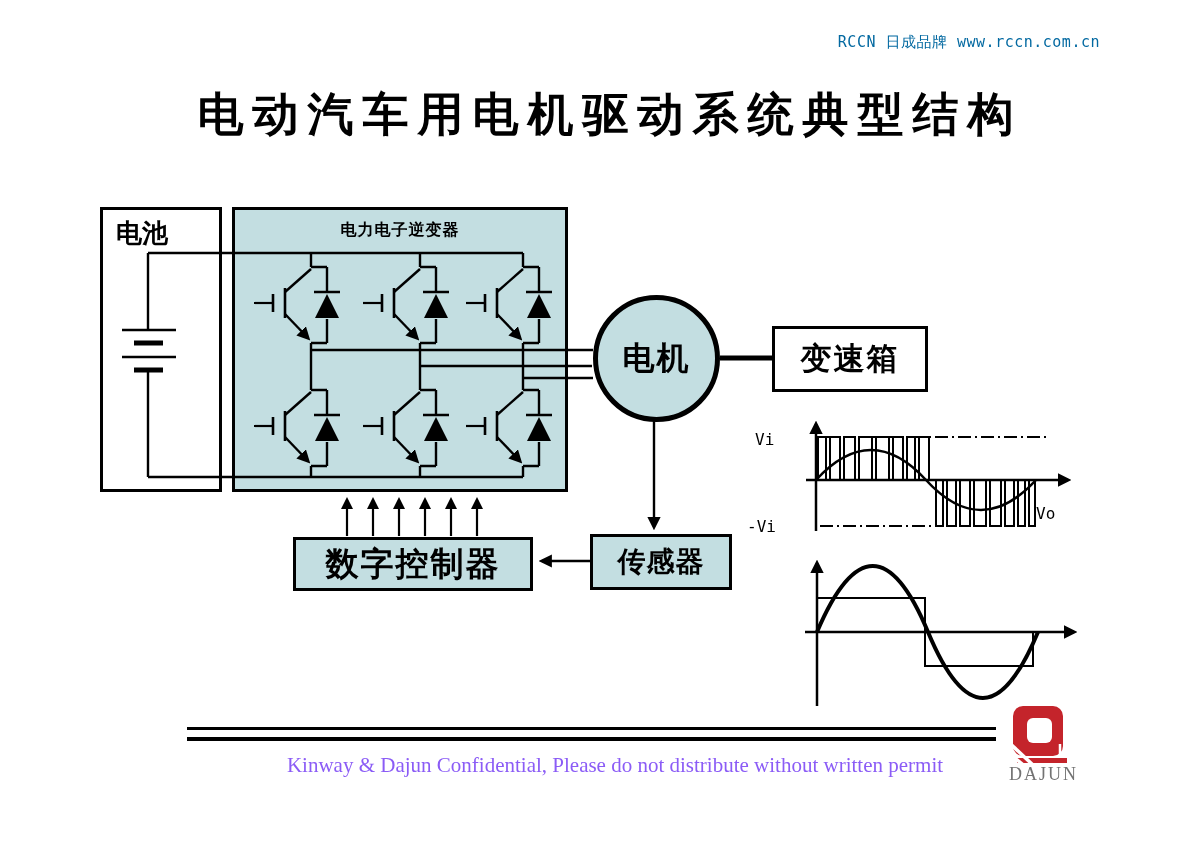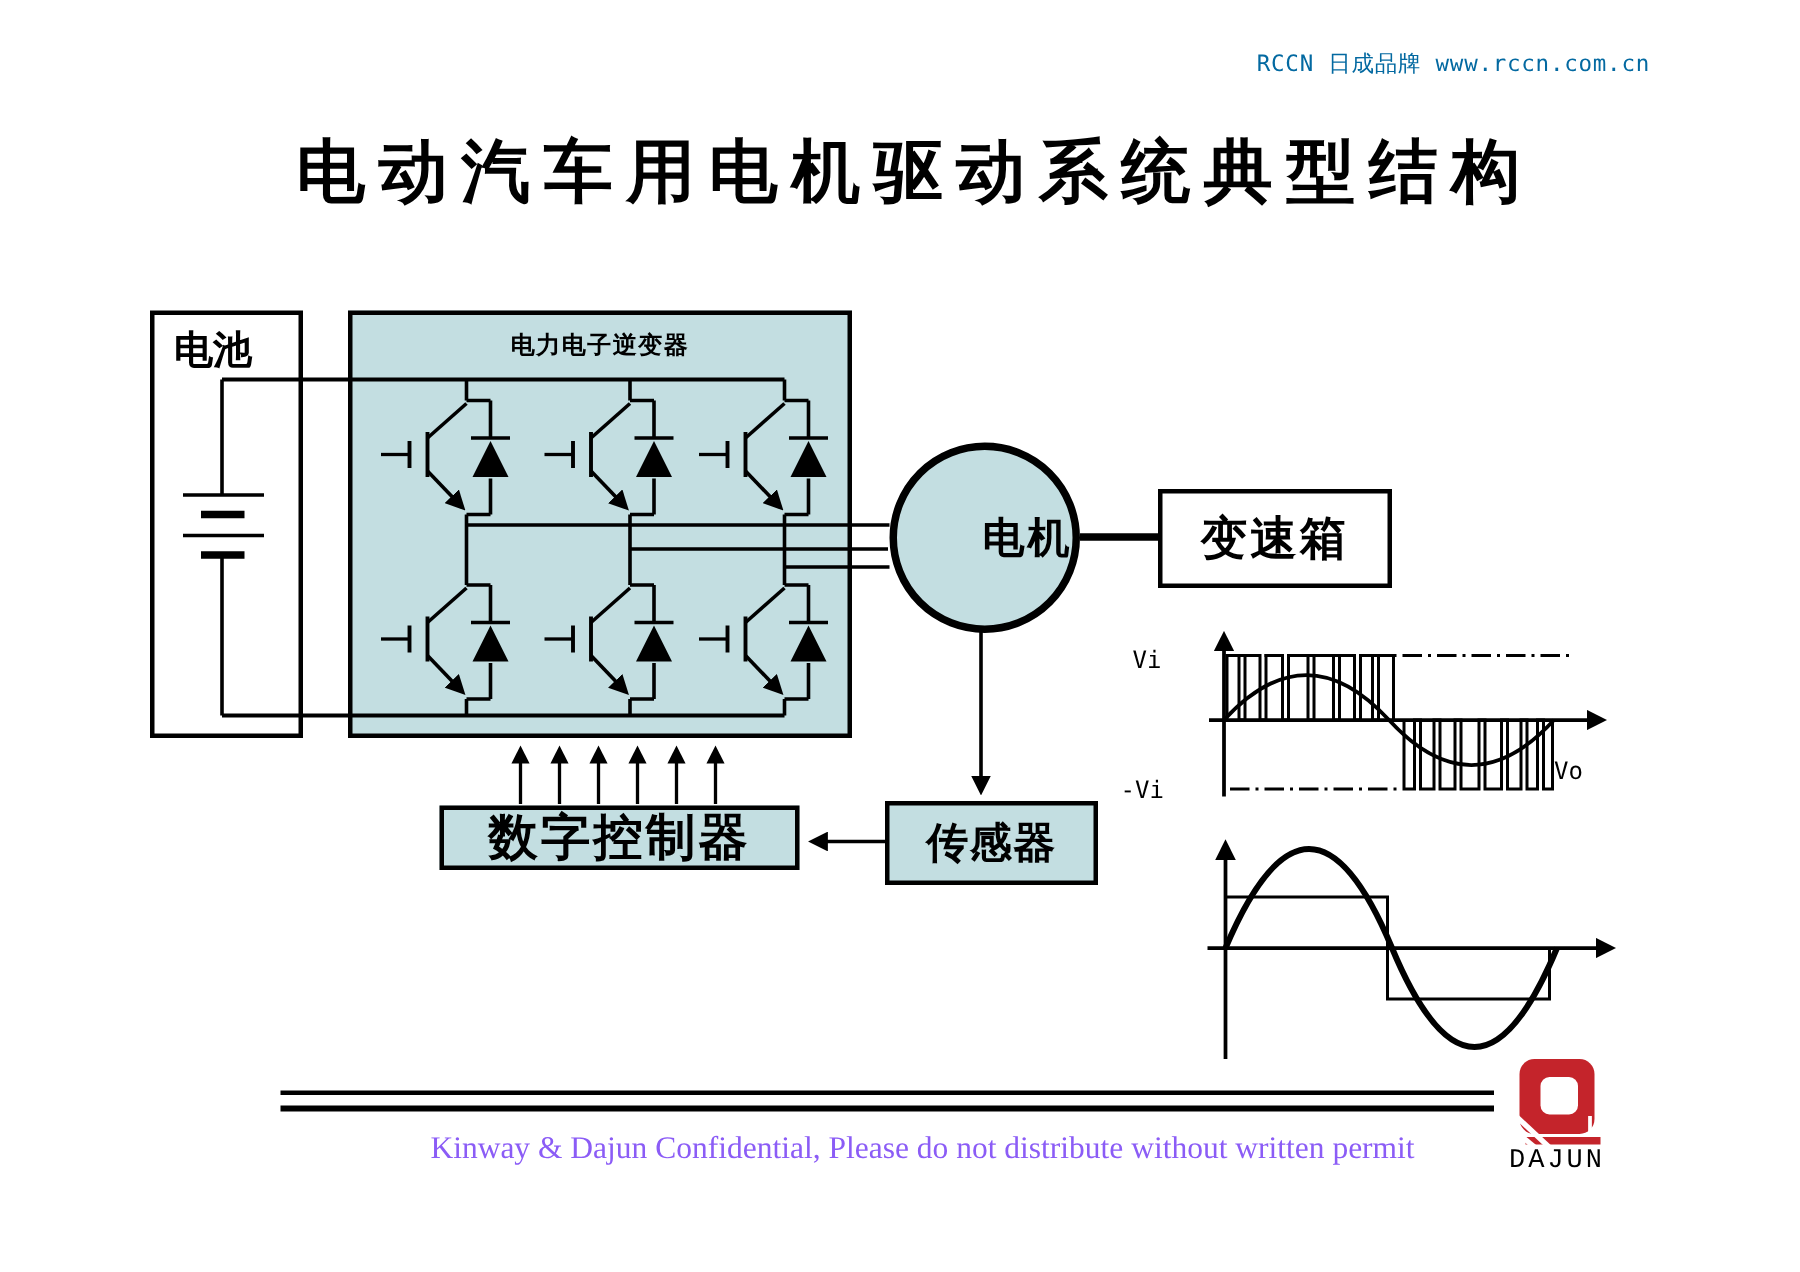--- a/index.html
+++ b/index.html
@@ -11,48 +11,49 @@
     position:absolute;top:33px;right:100px;font-size:15px;letter-spacing:.5px;
     font-family:"DejaVu Sans Mono",monospace;color:#0369a1;white-space:nowrap;
   }
   .title{
     position:absolute;top:84px;left:10px;width:1200px;text-align:center;
     font-size:46px;font-weight:bold;letter-spacing:9px;color:#000;white-space:nowrap;
   }
   .box{position:absolute;box-sizing:border-box;border:3px solid #000;}
   .fill{background:#c3dee1;}
   .white{background:#ffffff;}
-  .battery-box{left:100px;top:207px;width:102px;height:285px;}
+  .battery-box{left:100px;top:207px;width:122px;height:285px;}
   .battery-box .lbl{position:absolute;left:13px;top:6px;font-size:26px;font-weight:bold;}
   .inverter-box{left:232px;top:207px;width:336px;height:285px;}
   .inverter-box .lbl{position:absolute;left:0;top:10px;width:100%;text-align:center;
     font-size:16px;font-weight:bold;letter-spacing:1px;}
   .motor-circle{left:593px;top:295px;width:127px;height:127px;border:5px solid #000;
-    border-radius:50%;display:flex;align-items:center;justify-content:flex-end;
-    font-size:28px;font-weight:bold;letter-spacing:2px;}
+    border-radius:50%;display:flex;align-items:center;justify-content:center;
+    font-size:32px;font-weight:bold;letter-spacing:2px;}
   .gearbox-box{left:772px;top:326px;width:156px;height:66px;display:flex;align-items:center;
     justify-content:center;font-size:31px;font-weight:bold;letter-spacing:2px;}
-  .controller-box{left:293px;top:537px;width:240px;height:43px;display:flex;align-items:center;
+  .controller-box{left:293px;top:537px;width:240px;height:54px;display:flex;align-items:center;
     justify-content:center;font-size:33px;font-weight:bold;letter-spacing:2px;}
   .sensor-box{left:590px;top:534px;width:142px;height:56px;display:flex;align-items:center;
     justify-content:center;font-size:28px;font-weight:bold;letter-spacing:1px;}
   svg.linework{position:absolute;left:0;top:0;pointer-events:none;}
   .w{stroke:#000;fill:none;}
   .plot-label{font-family:"DejaVu Sans Mono",monospace;font-size:16px;fill:#000;}
   .rule1{position:absolute;left:187px;top:727px;width:809px;height:3px;background:#000;}
   .rule2{position:absolute;left:187px;top:737px;width:809px;height:4px;background:#000;}
   .confidential{
     position:absolute;left:210px;top:753px;width:810px;text-align:center;
     font-family:"Liberation Serif",serif;font-size:21px;color:#8b5cf6;white-space:nowrap;
   }
   .logo{position:absolute;left:998px;top:704px;width:80px;text-align:center;}
   .logo .mark{display:block;margin:0 auto;}
   .logo .logo-text{
-    font-family:Liberation Mono, monospace;font-size:18px;letter-spacing:2px;color:#000000;
+    font-family:Liberation Serif, serif;font-size:18px;letter-spacing:2px;color:#737373;
     margin-top:-2px;
+    text-align:right;
   }
 </style>
 </head>
 <body>
 
 <div class="slide">
 
   <div class="brand">RCCN 日成品牌 www.rccn.com.cn</div>
 
   <div class="title">电动汽车用电机驱动系统典型结构</div>

